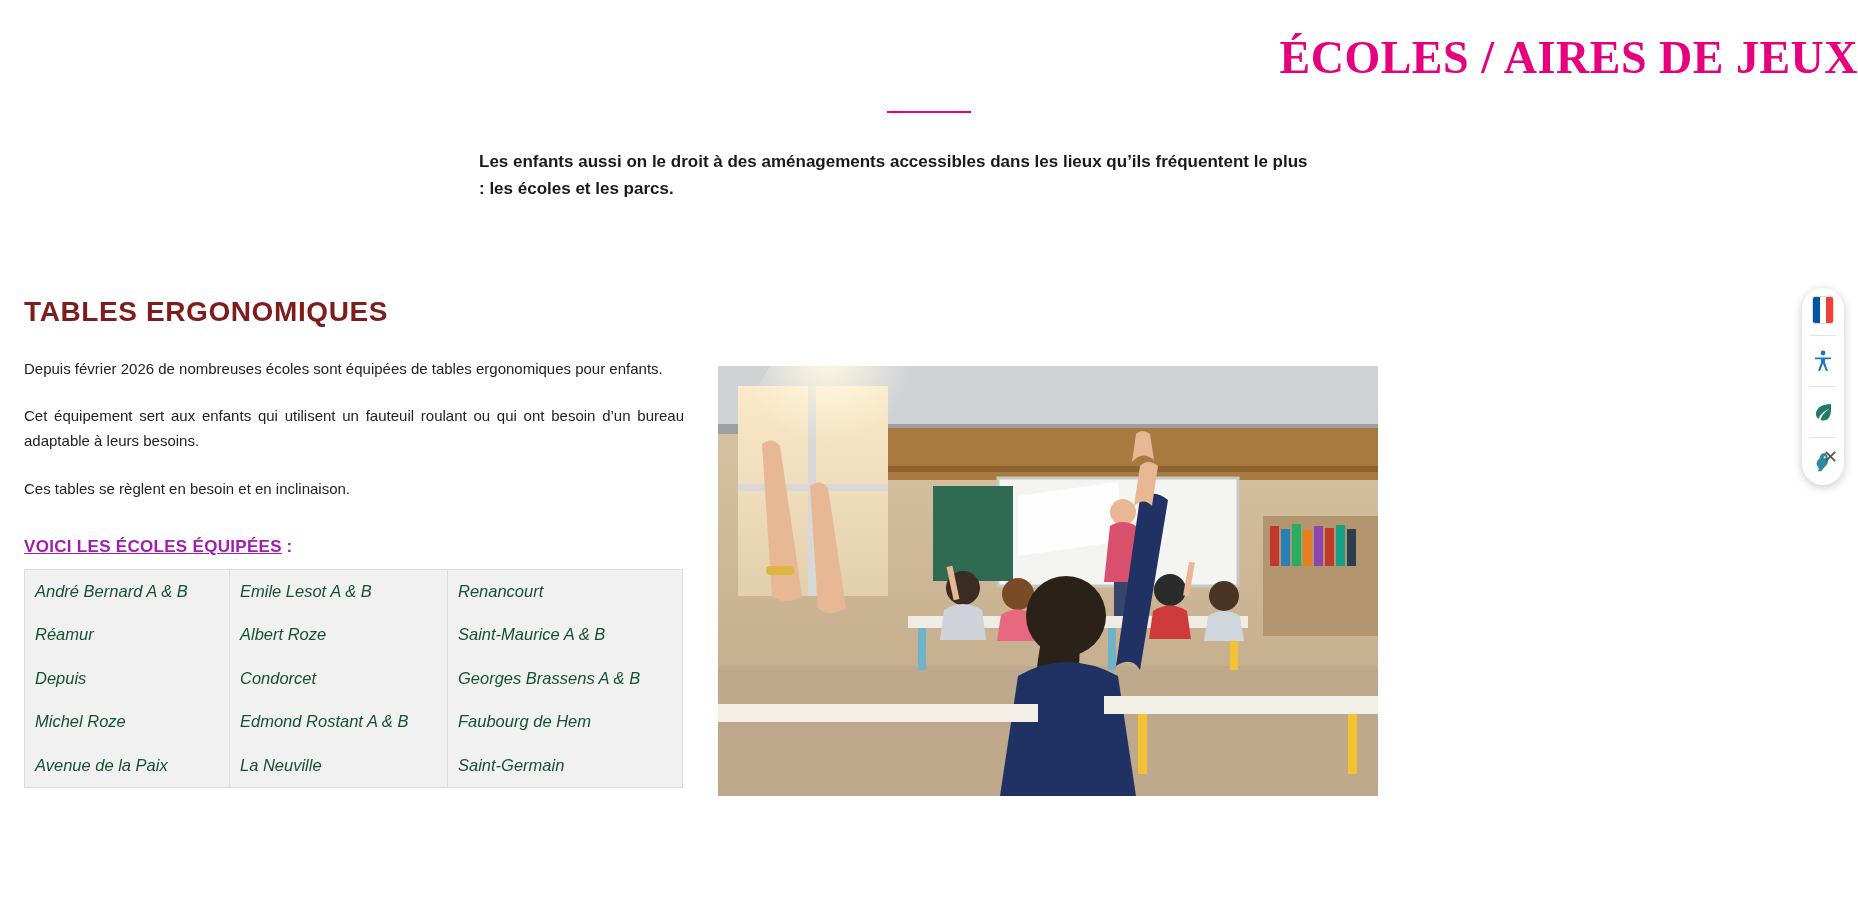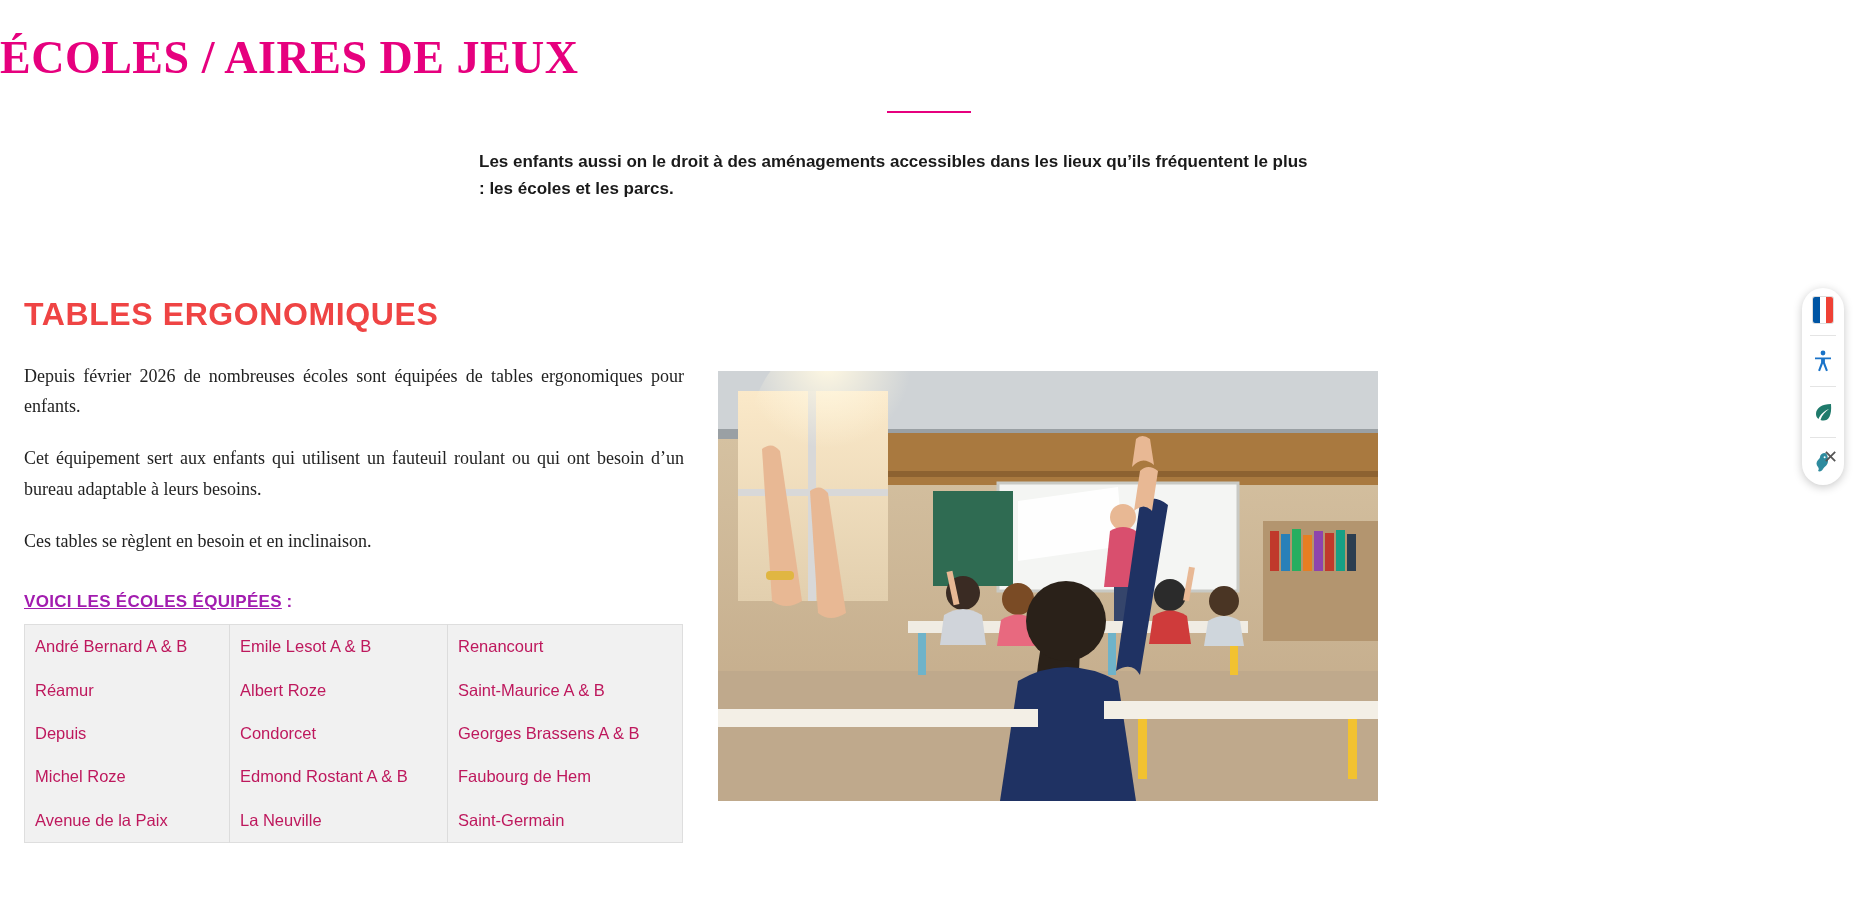--- a/index.html
+++ b/index.html
@@ -15,21 +15,21 @@
   }
   .page {
     position: relative;
     width: 1858px;
     height: 909px;
     background: #ffffff;
   }
 
   
   .page-title {
-    text-align: left;
+    text-align: right;
     font-family: "Liberation Serif", serif;
     font-weight: bold;
     font-size: 46px;
     letter-spacing: 0.5px;
     color: #e6007e;
     margin: 0;
     padding-top: 30px;
     line-height: 1.2;
   }
   .title-divider {
@@ -48,48 +48,47 @@
   }
 
   
   .content {
     position: absolute;
     top: 296px;
     left: 24px;
     width: 1810px;
   }
   .section-heading {
-    font-size: 32px;
+    font-size: 28px;
     font-weight: bold;
-    color: #ef4444;
+    color: #7f1d1d;
     letter-spacing: 0.6px;
     margin: 0 0 28px 0;
     text-transform: uppercase;
   }
   .cols {
     display: flex;
     align-items: flex-start;
     gap: 34px;
   }
   .col-left {
     width: 660px;
     flex: none;
   }
   .col-right {
     width: 660px;
     flex: none;
     padding-top: 10px;
   }
   .para {
-    font-size: 18px;
+    font-size: 15px;
     line-height: 1.68;
     text-align: justify;
     margin: 0 0 22px 0;
     color: #222222;
-    font-family: Liberation Serif, serif;
   }
   .para:last-of-type { margin-bottom: 0; }
 
   .schools-label {
     margin-top: 36px;
     font-size: 17px;
     font-weight: bold;
     color: #a21caf;
   }
   .schools-label .label-underline {
@@ -102,25 +101,26 @@
   .schools-table {
     margin-top: 12px;
     width: 658px;
     border-collapse: collapse;
     table-layout: fixed;
     background: #f1f1f1;
     border: 1px solid #dedede;
   }
   .schools-table td {
     font-size: 16.5px;
-    color: #be185d;
+    color: #14532d;
     padding: 11px 14px 11px 10px;
     border-right: 1px solid #dcdcdc;
     vertical-align: middle;
     line-height: 1.3;
+    font-style: italic;
   }
   .schools-table td:last-child { border-right: none; }
   .schools-table col.c1 { width: 205px; }
   .schools-table col.c2 { width: 218px; }
   .schools-table col.c3 { width: 235px; }
 
   
   .photo {
     position: relative;
     width: 660px;

